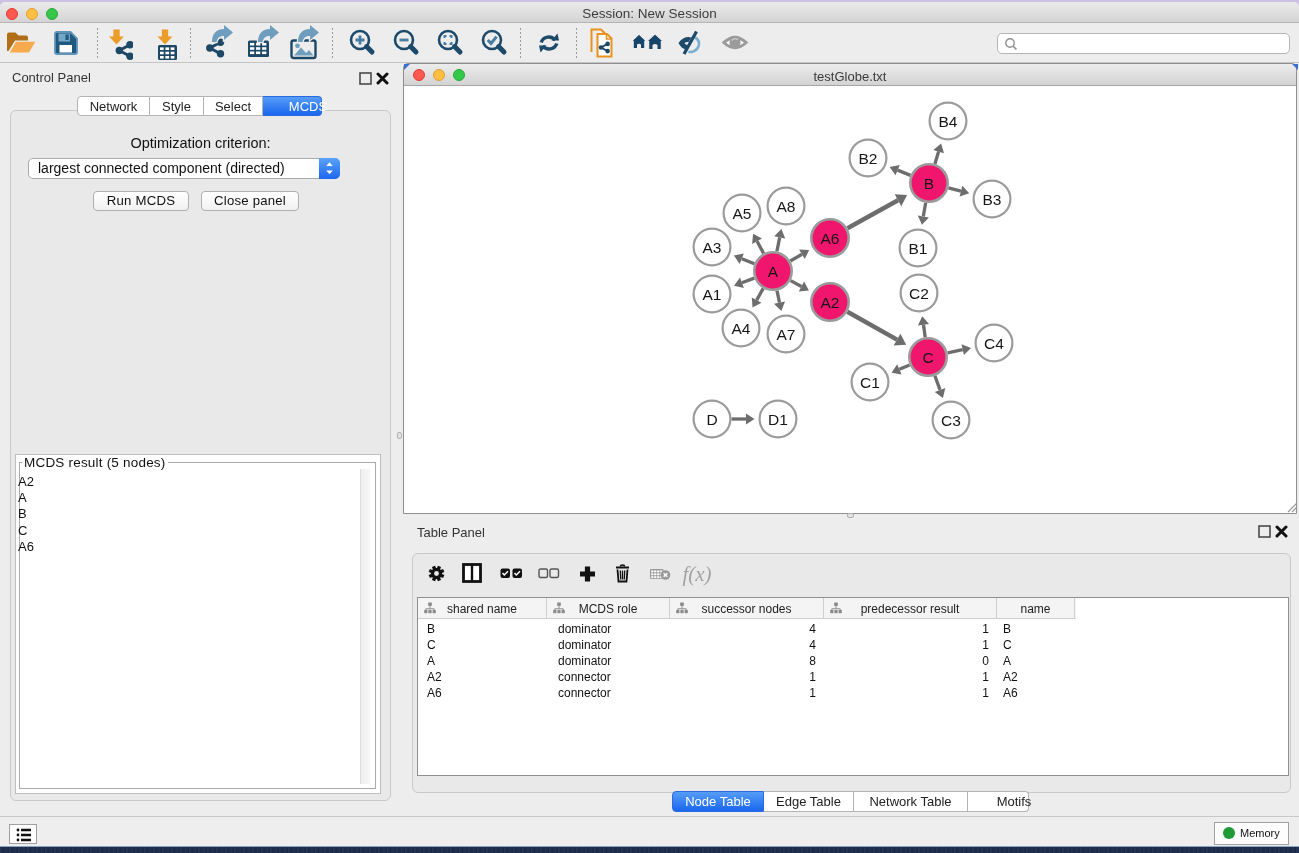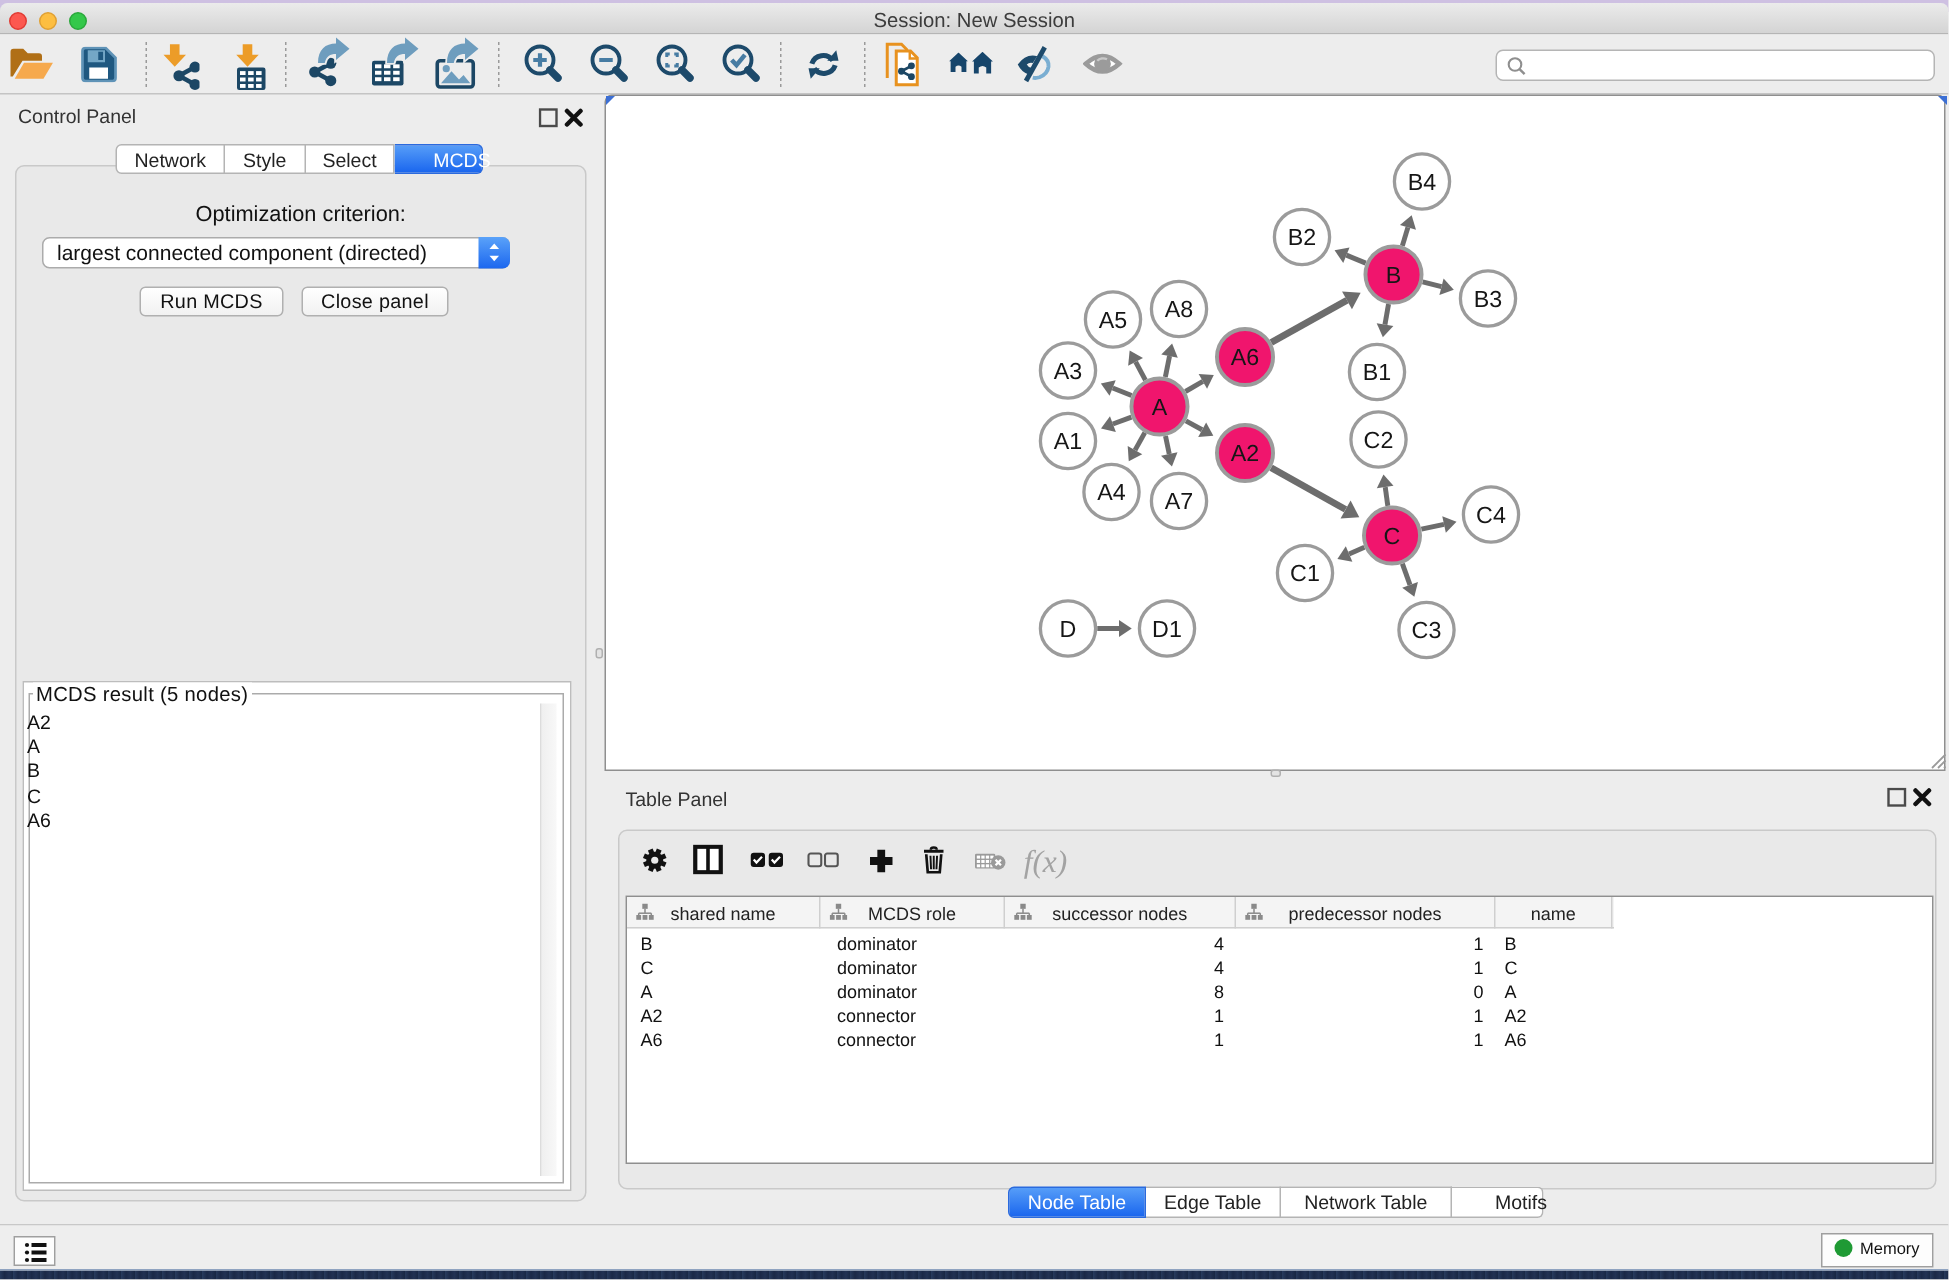--- a/index.html
+++ b/index.html
@@ -250,20 +250,26 @@
 <div class="abs pbtn" id="btn-close">Close panel</div>
 <div class="abs" id="mcds-box">
   <div id="mcds-inner">
     <div id="mcds-label" style="left:2px;">MCDS result (5 nodes)</div>
     <div id="mcds-list">A2<br>A<br>B<br>C<br>A6</div>
     <div id="mcds-scroll"></div>
   </div>
 </div>
 
 <div class="abs" id="netwin">
+  <div id="net-titlebar">
+    <div class="tl" style="left:9px; top:5px; background:#fc5850; border:0.5px solid #e13b34;"></div>
+    <div class="tl" style="left:29px; top:5px; background:#fdbe41; border:0.5px solid #e0a033;"></div>
+    <div class="tl" style="left:49px; top:5px; background:#34c84a; border:0.5px solid #2aa83b;"></div>
+    <div id="net-title">testGlobe.txt</div>
+  </div>
   <svg class="abs" style="left:880px;top:435px" width="14" height="14" viewBox="0 0 14 14">
       <path d="M13,4 L4,13 M13,8 L8,13 M13,12 L12,13" stroke="#9a9a9a" stroke-width="1.2"></path>
     </svg>
     <svg class="abs" style="left:0px;top:0px" width="894px" height="10" viewBox="0 0 894 10">
       <path d="M0,6 L0,0 L6,0 Z" fill="#3c6fd4"></path>
       <path d="M894,6 L894,0 L888,0 Z" fill="#3c6fd4"></path>
     </svg>
     <div id="graph-holder" style="position:absolute; left:0; top:22px;">
       <svg width="894" height="424" style="display:block">
 <line x1="359.6" y1="167.4" x2="353.1" y2="155.2" stroke="#6d6d6d" stroke-width="3.3"></line>
@@ -401,21 +407,21 @@
         <svg width="12" height="12" viewBox="0 0 12 12" style="position:absolute;top:4px;left:6px;">
           <rect x="4.2" y="0.5" width="3.6" height="3.4" fill="#8a8a8a"></rect>
           <line x1="6" y1="3.9" x2="6" y2="6.8" stroke="#8a8a8a" stroke-width="1"></line>
           <line x1="1.8" y1="6.8" x2="10.2" y2="6.8" stroke="#8a8a8a" stroke-width="1"></line>
           <line x1="1.8" y1="6.8" x2="1.8" y2="8" stroke="#8a8a8a" stroke-width="1"></line>
           <line x1="10.2" y1="6.8" x2="10.2" y2="8" stroke="#8a8a8a" stroke-width="1"></line>
           <rect x="0.2" y="8" width="3.2" height="3.2" fill="#8a8a8a"></rect>
           <rect x="4.4" y="8" width="3.2" height="3.2" fill="#8a8a8a"></rect>
           <rect x="8.6" y="8" width="3.2" height="3.2" fill="#8a8a8a"></rect>
         </svg>
-        <div class="hlabel">predecessor nodes</div>
+        <div class="hlabel">predecessor result</div>
       </div>
       <div class="hcell" style="left:579px;width:78px;">
         <div class="hlabel">name</div>
       </div>
     </div>
   <div id="tbody">
       <div class="trow" style="left:9px;top:24px;">B</div>
       <div class="trow" style="left:140px;top:24px;">dominator</div>
       <div class="trow" style="left:252px;top:24px;width:146px;text-align:right;">4</div>
       <div class="trow" style="left:406px;top:24px;width:165px;text-align:right;">1</div>

